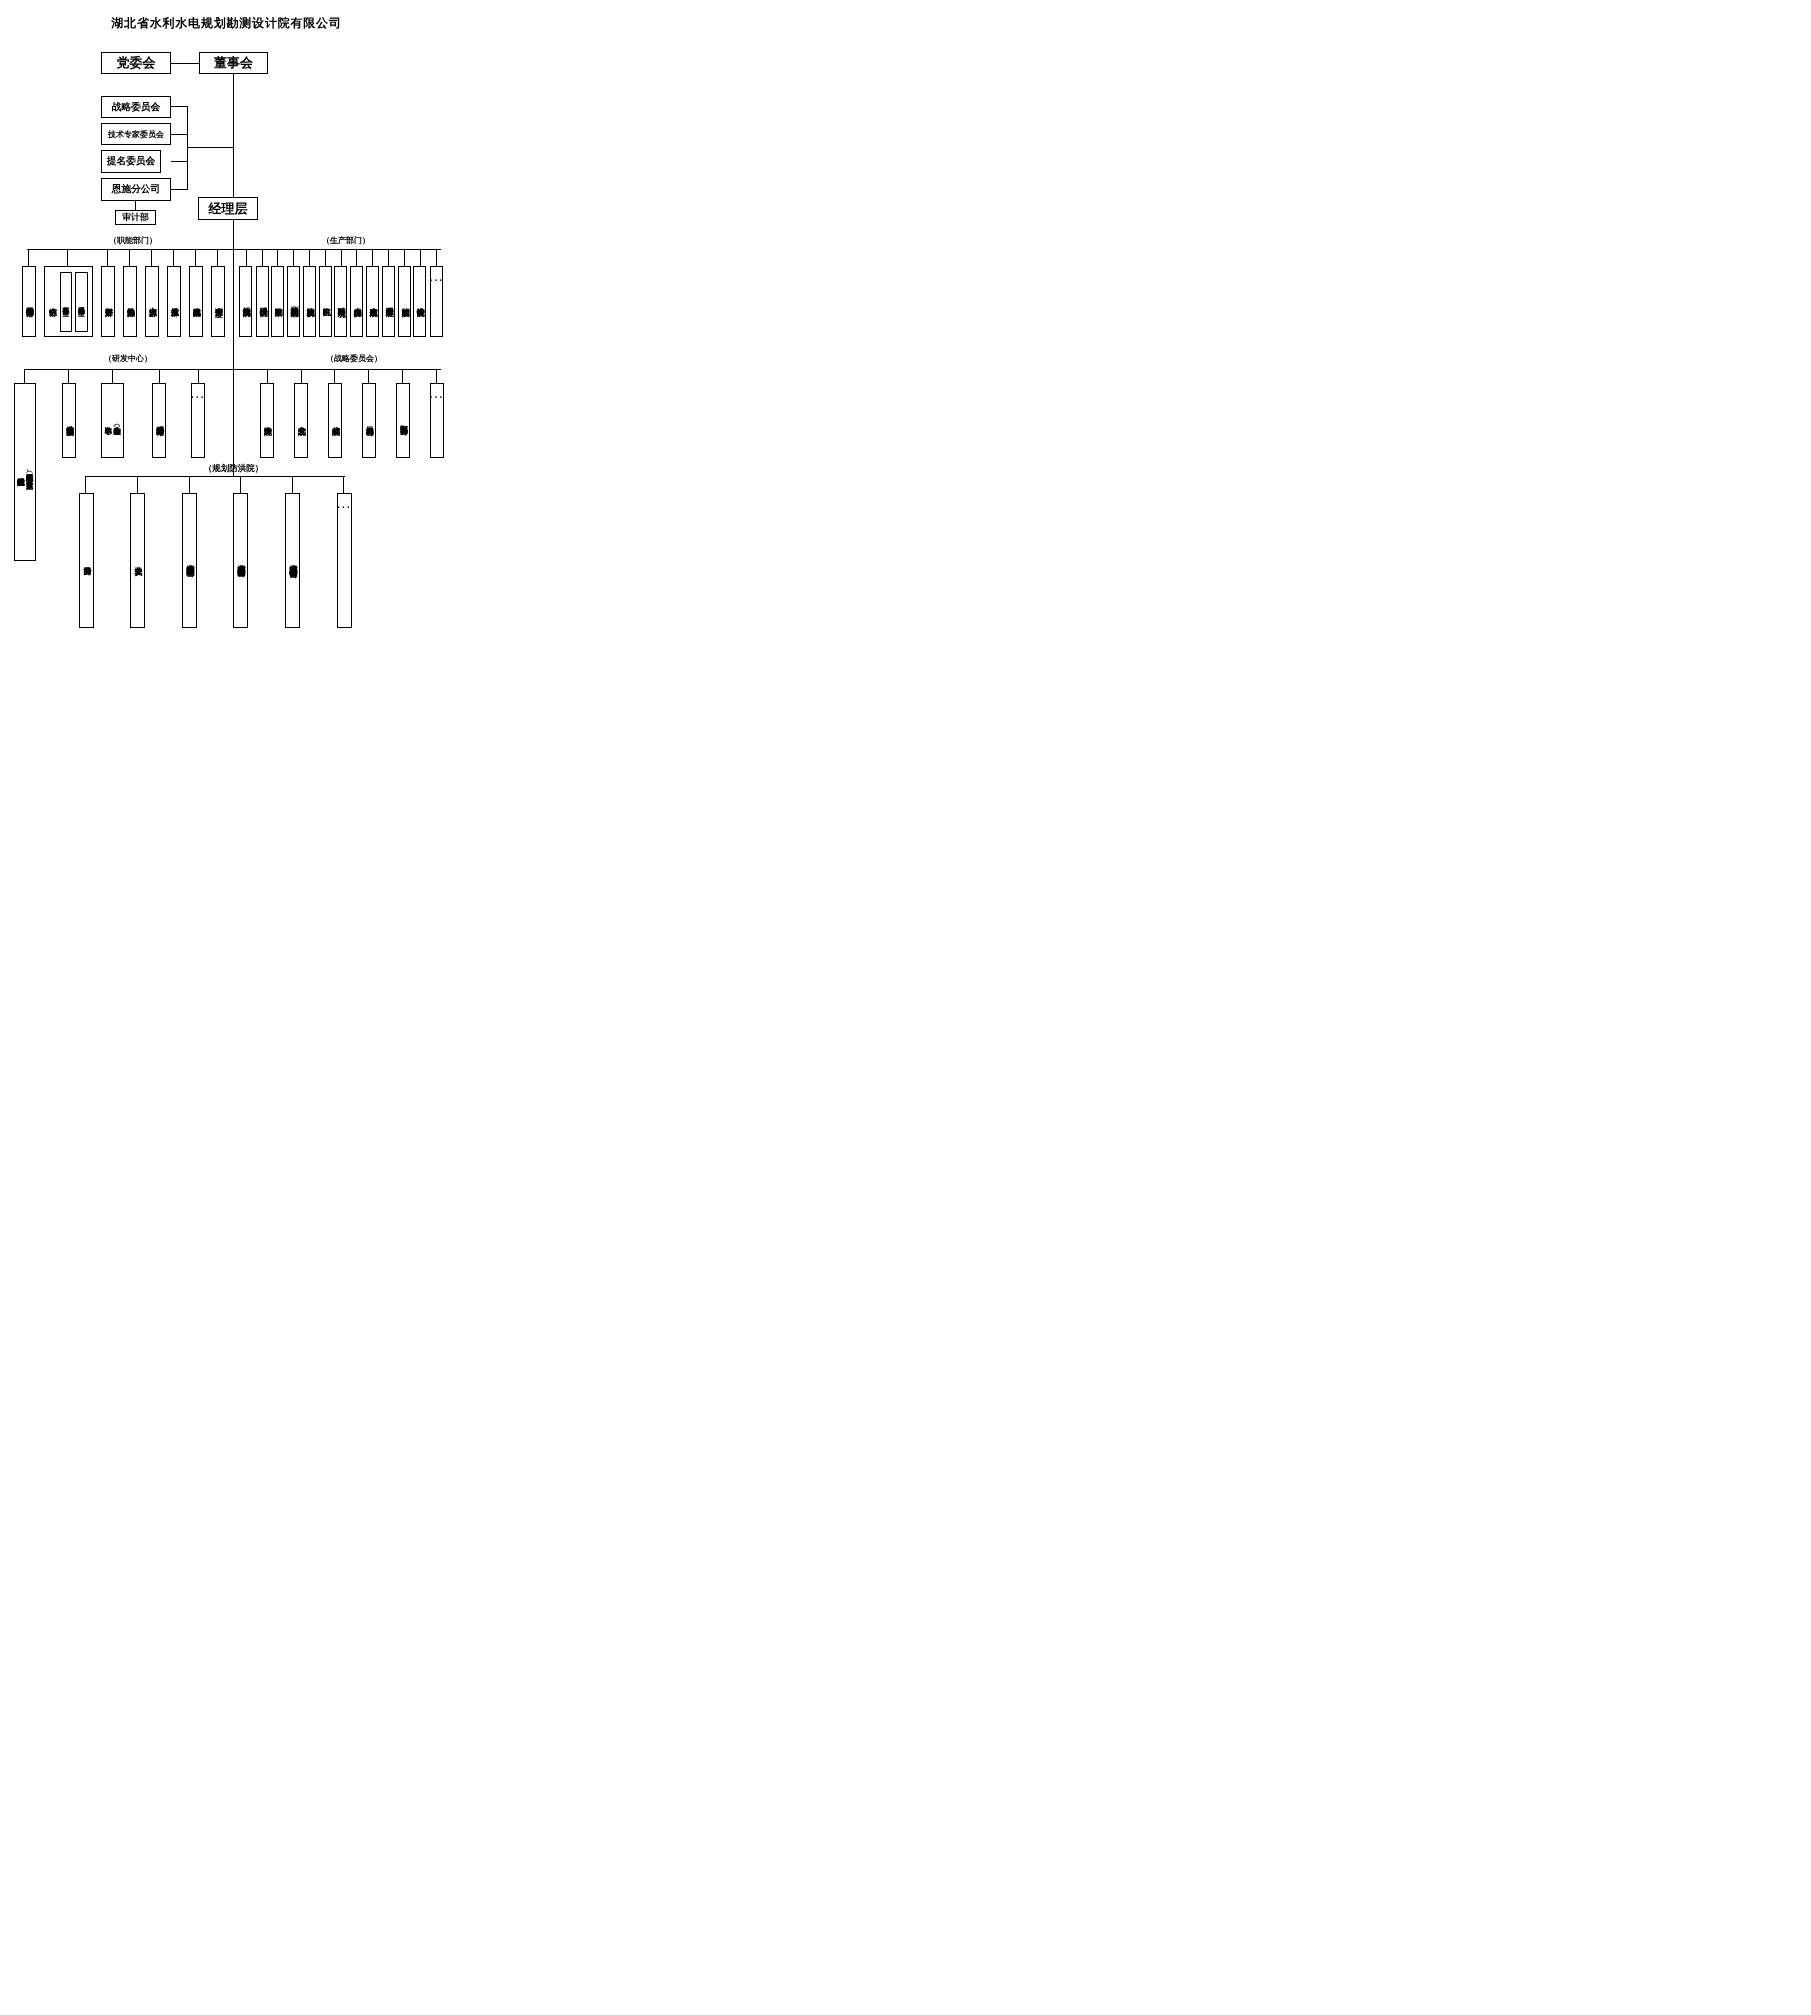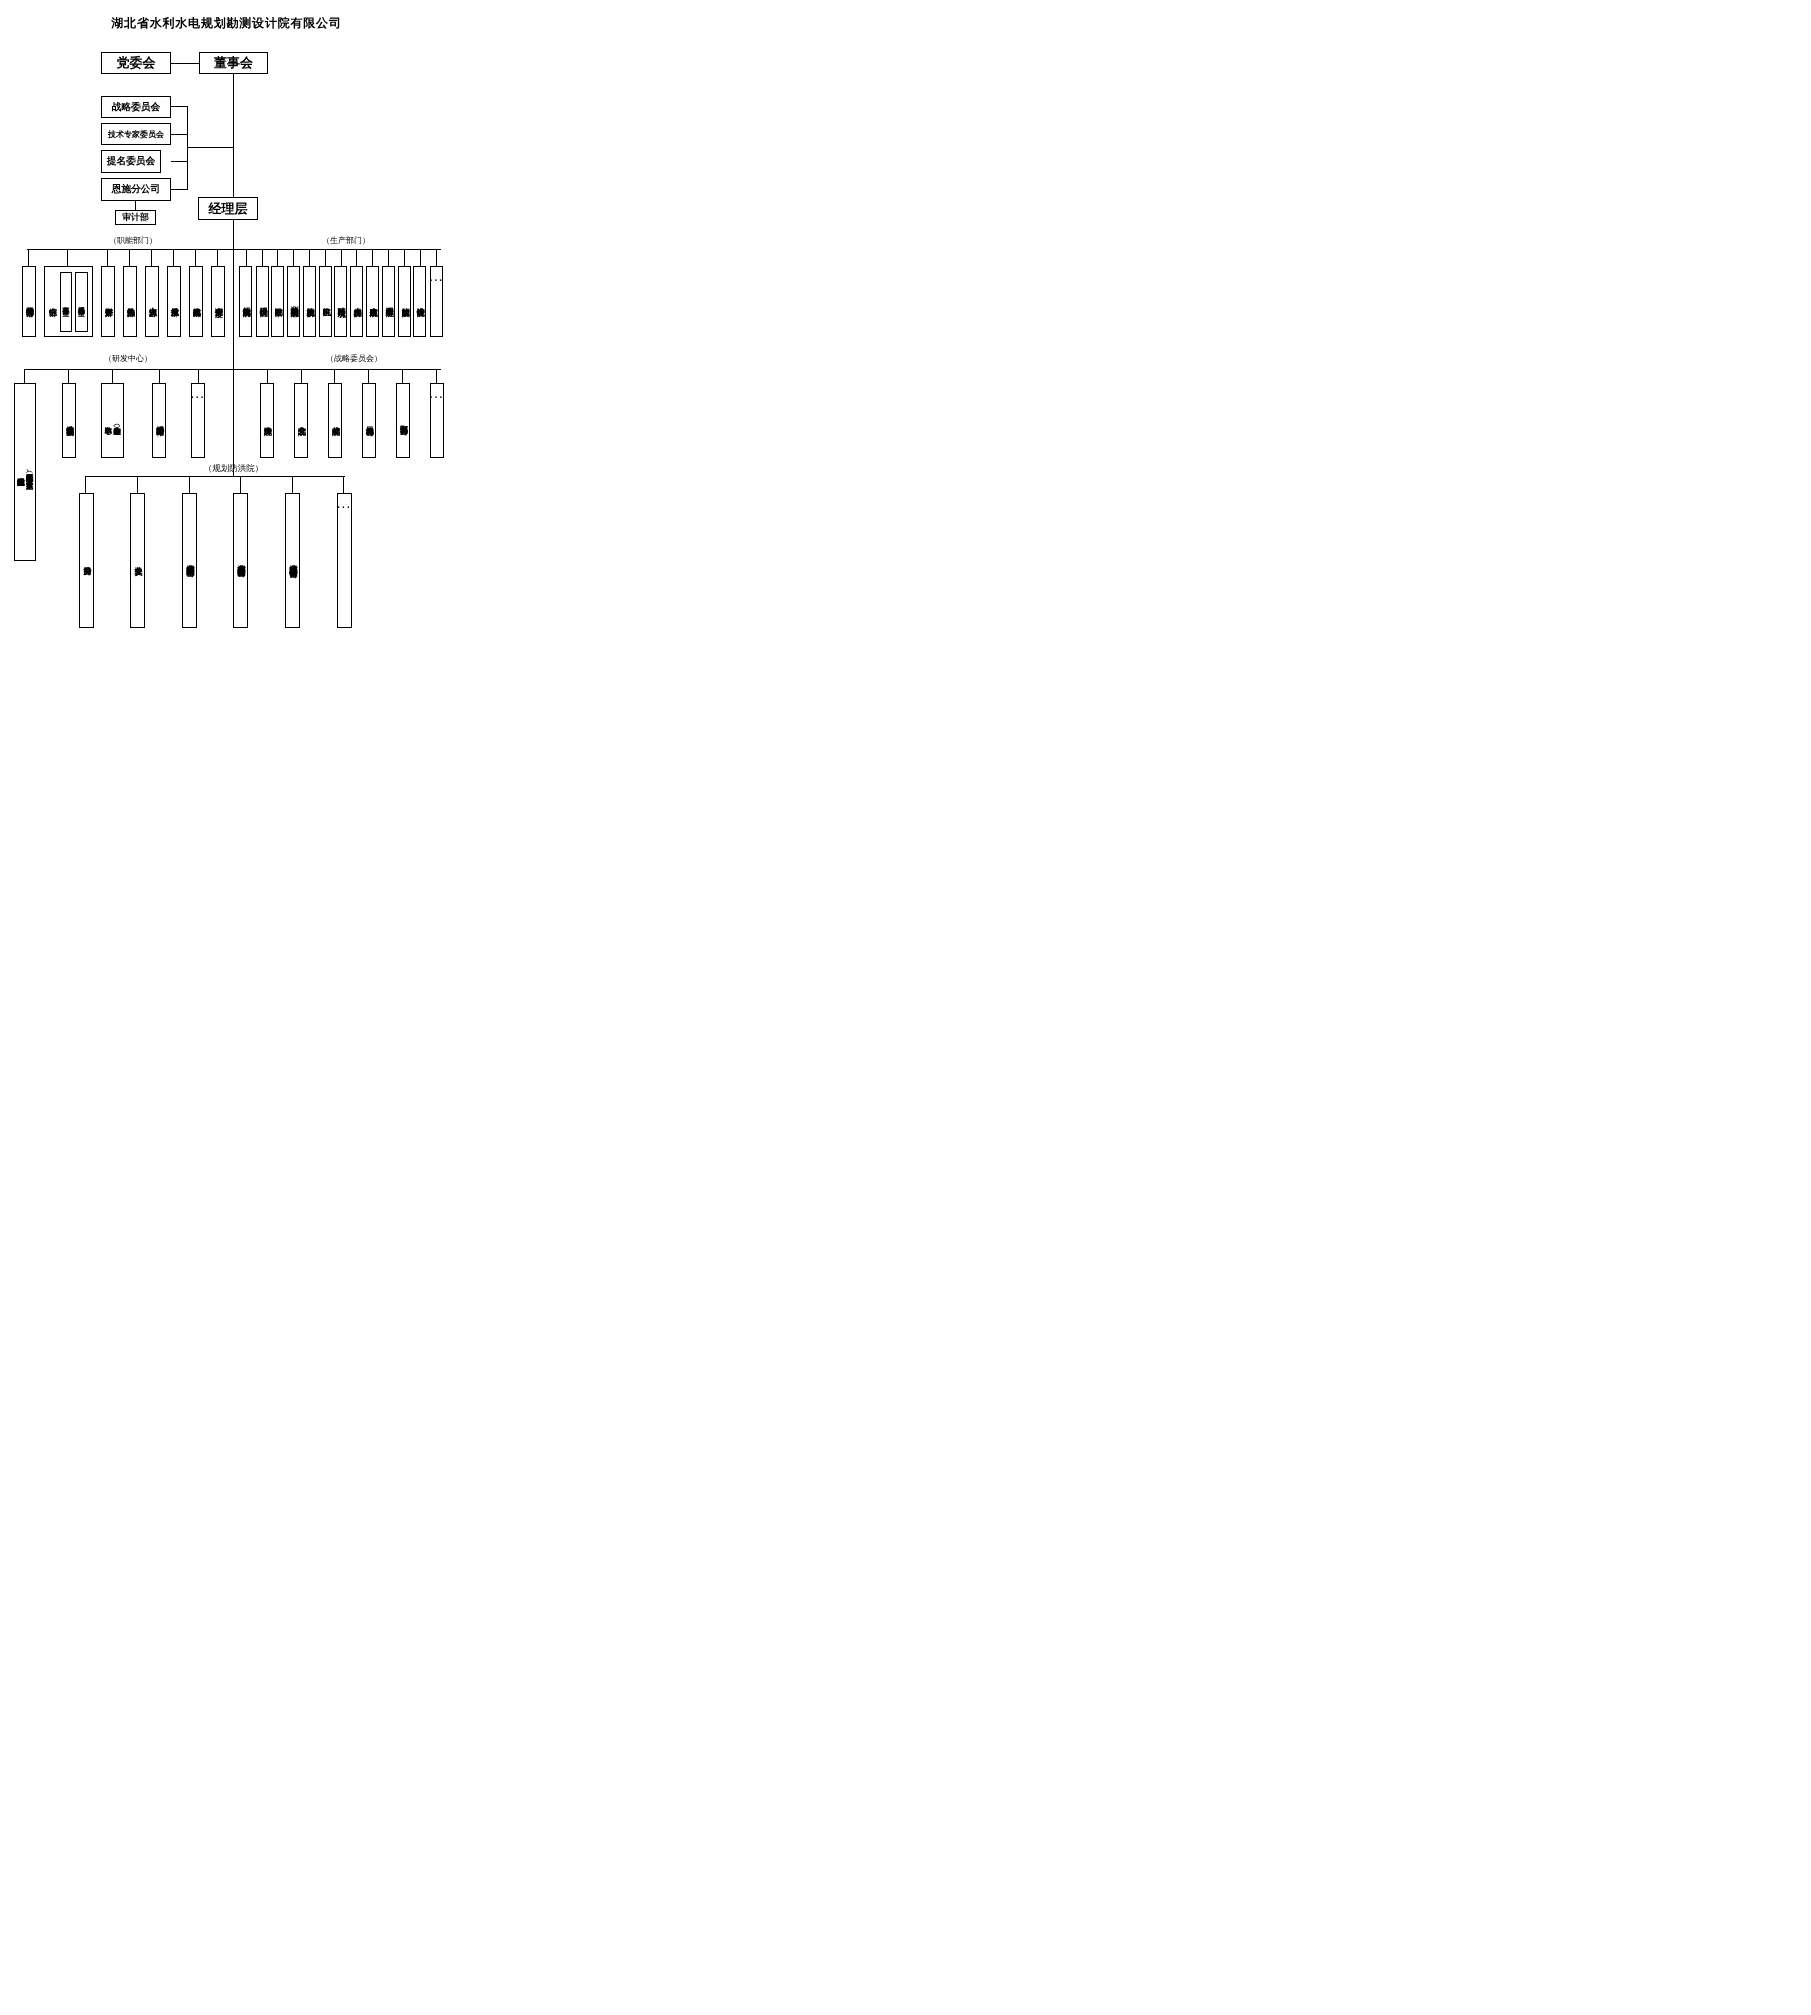--- a/index.html
+++ b/index.html
@@ -15,21 +15,21 @@
   .box{position:absolute;background:#fff;border:0.8px solid #000;box-sizing:border-box;
        display:flex;align-items:center;justify-content:center;}
   .hb{font-size:9.7px;font-weight:700;white-space:nowrap;}
   .hb-lg{font-size:13px;font-weight:700;}
   .hb-sm{font-size:8px;font-weight:700;}
   .vt{writing-mode:vertical-rl;text-orientation:mixed;letter-spacing:0.4px;
       font-size:8px;font-weight:700;line-height:1.05;}
   .vt-sm{font-size:6.9px;}
   .vt-xs{font-size:7.3px;letter-spacing:0;}
   .twocol{gap:1.2px;}
-  .lbl{position:absolute;text-align:center;font-size:8px;font-weight:400;white-space:nowrap;}
+  .lbl{position:absolute;text-align:center;font-size:8px;font-weight:700;white-space:nowrap;}
   .dots{align-items:flex-start;}
   .dots span{margin-top:8.9px;font-size:9.7px;font-weight:700;letter-spacing:1.6px;line-height:1;}
   .inner{position:absolute;border:0.4px solid #000;box-sizing:border-box;
          display:flex;align-items:center;justify-content:center;background:#fff;}
 </style>
 </head>
 <body>
 
 <div id="canvas">
 

